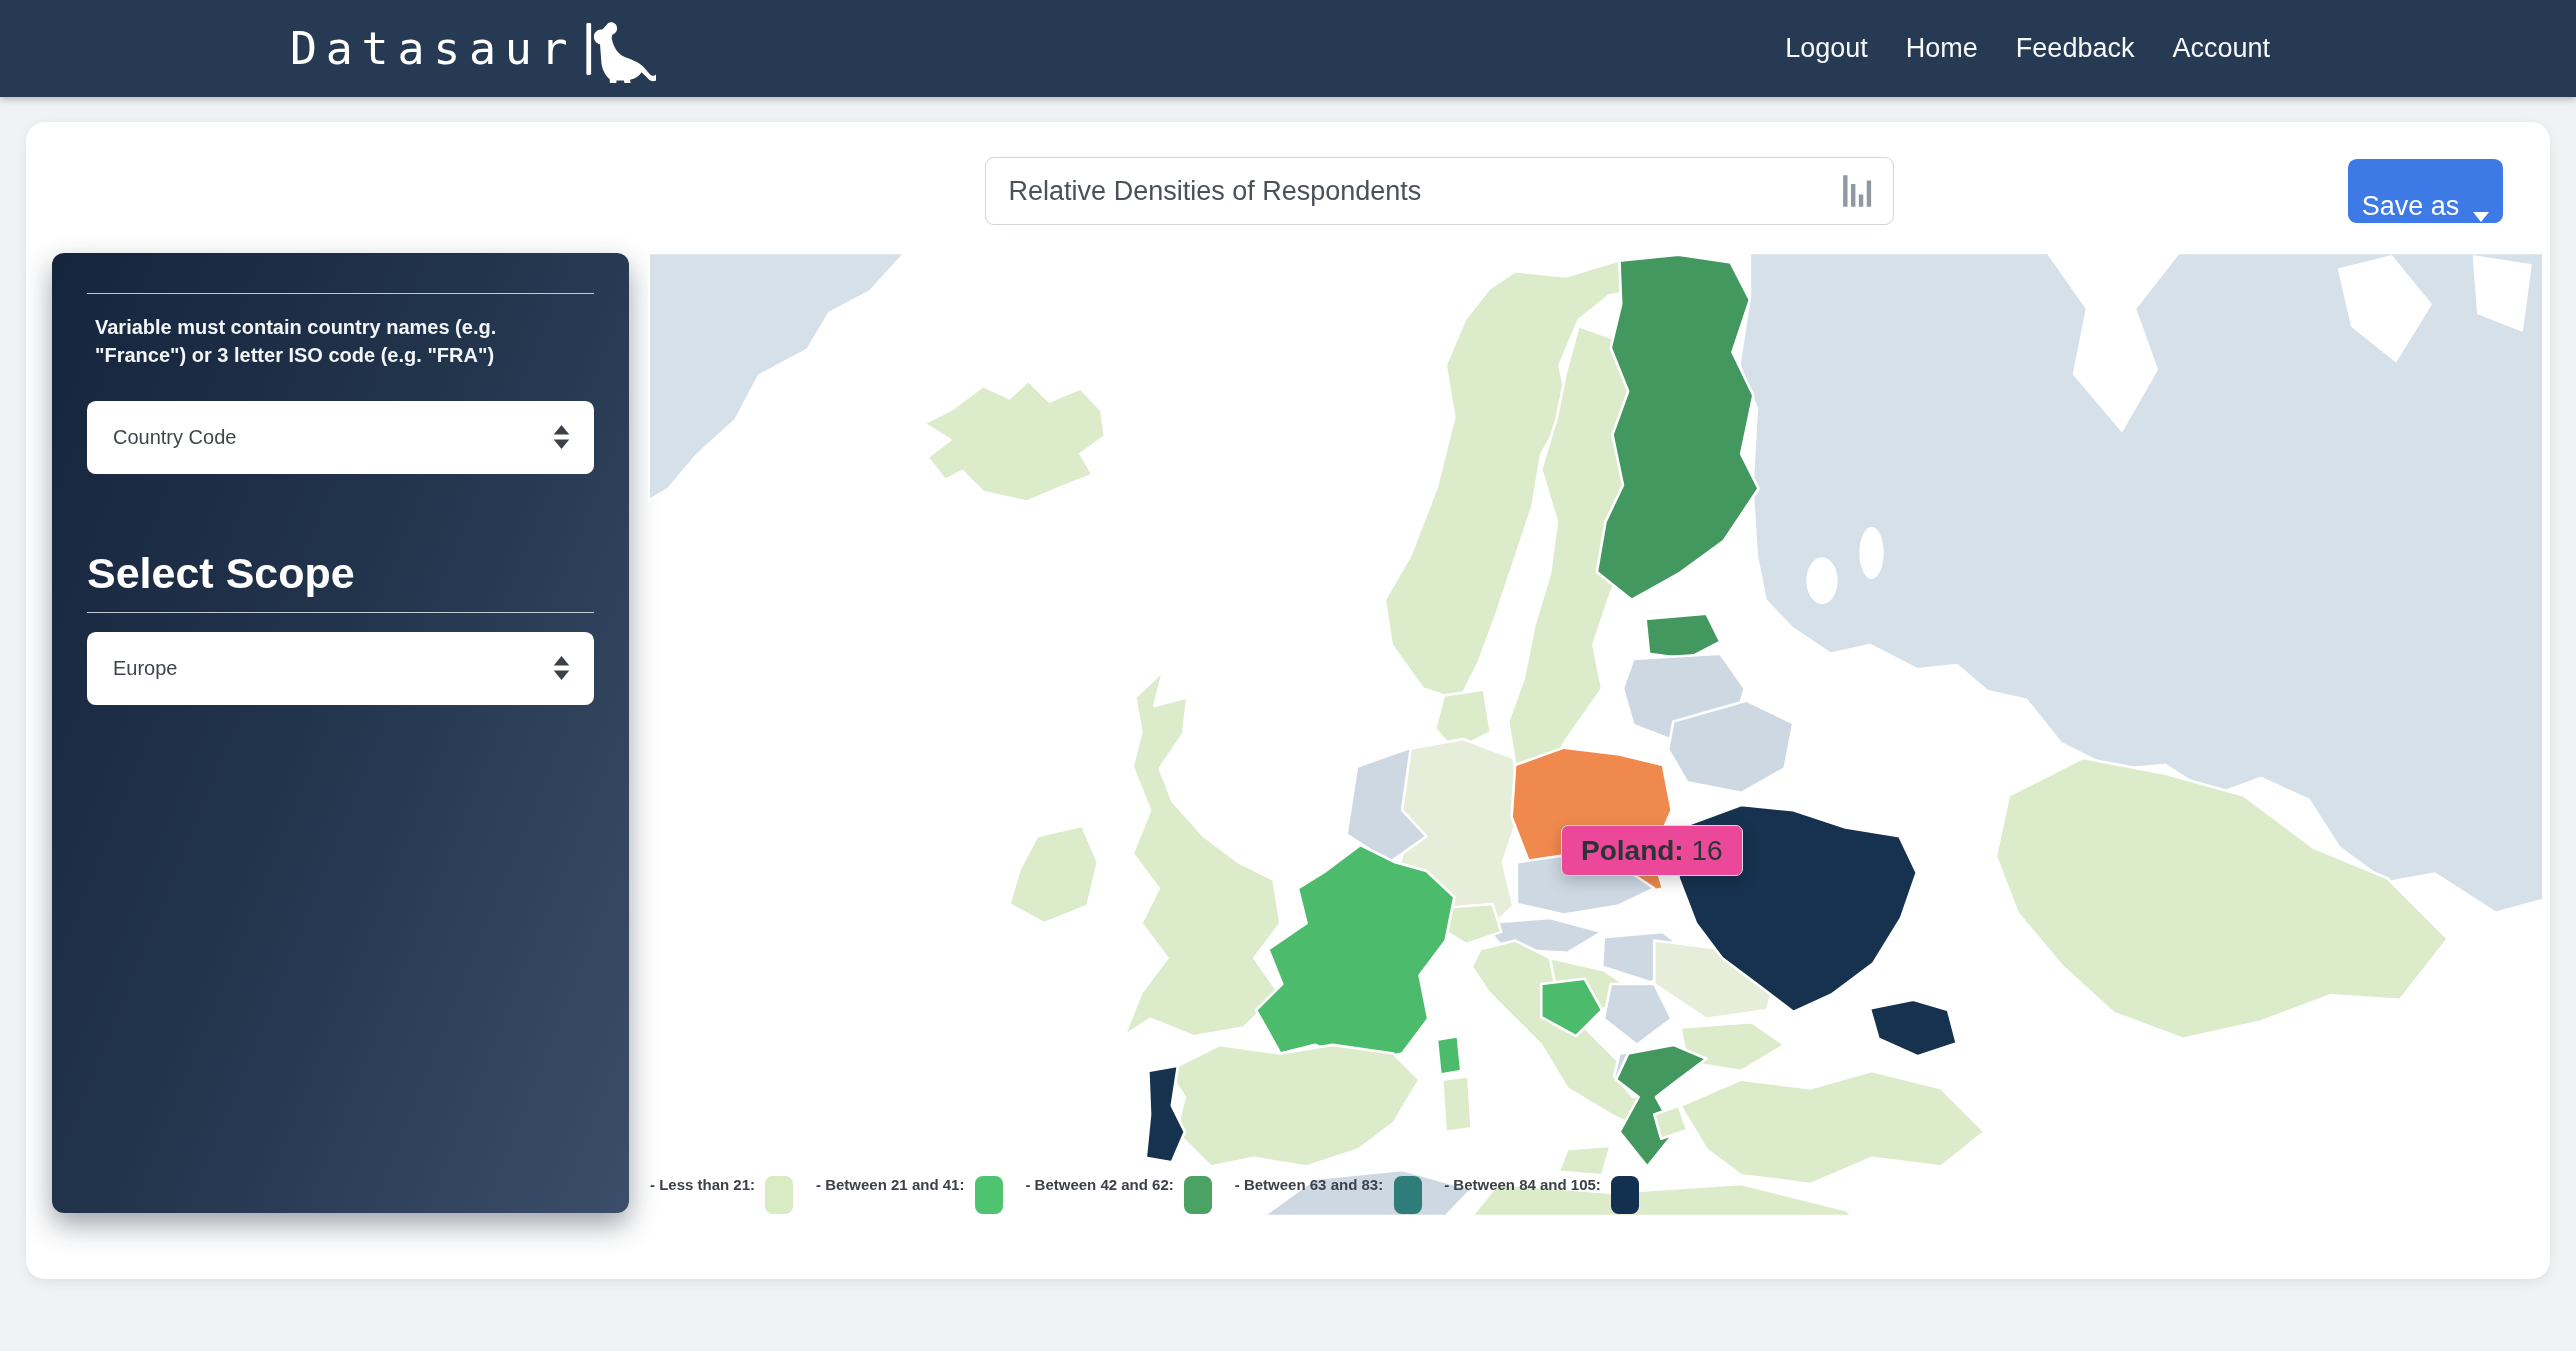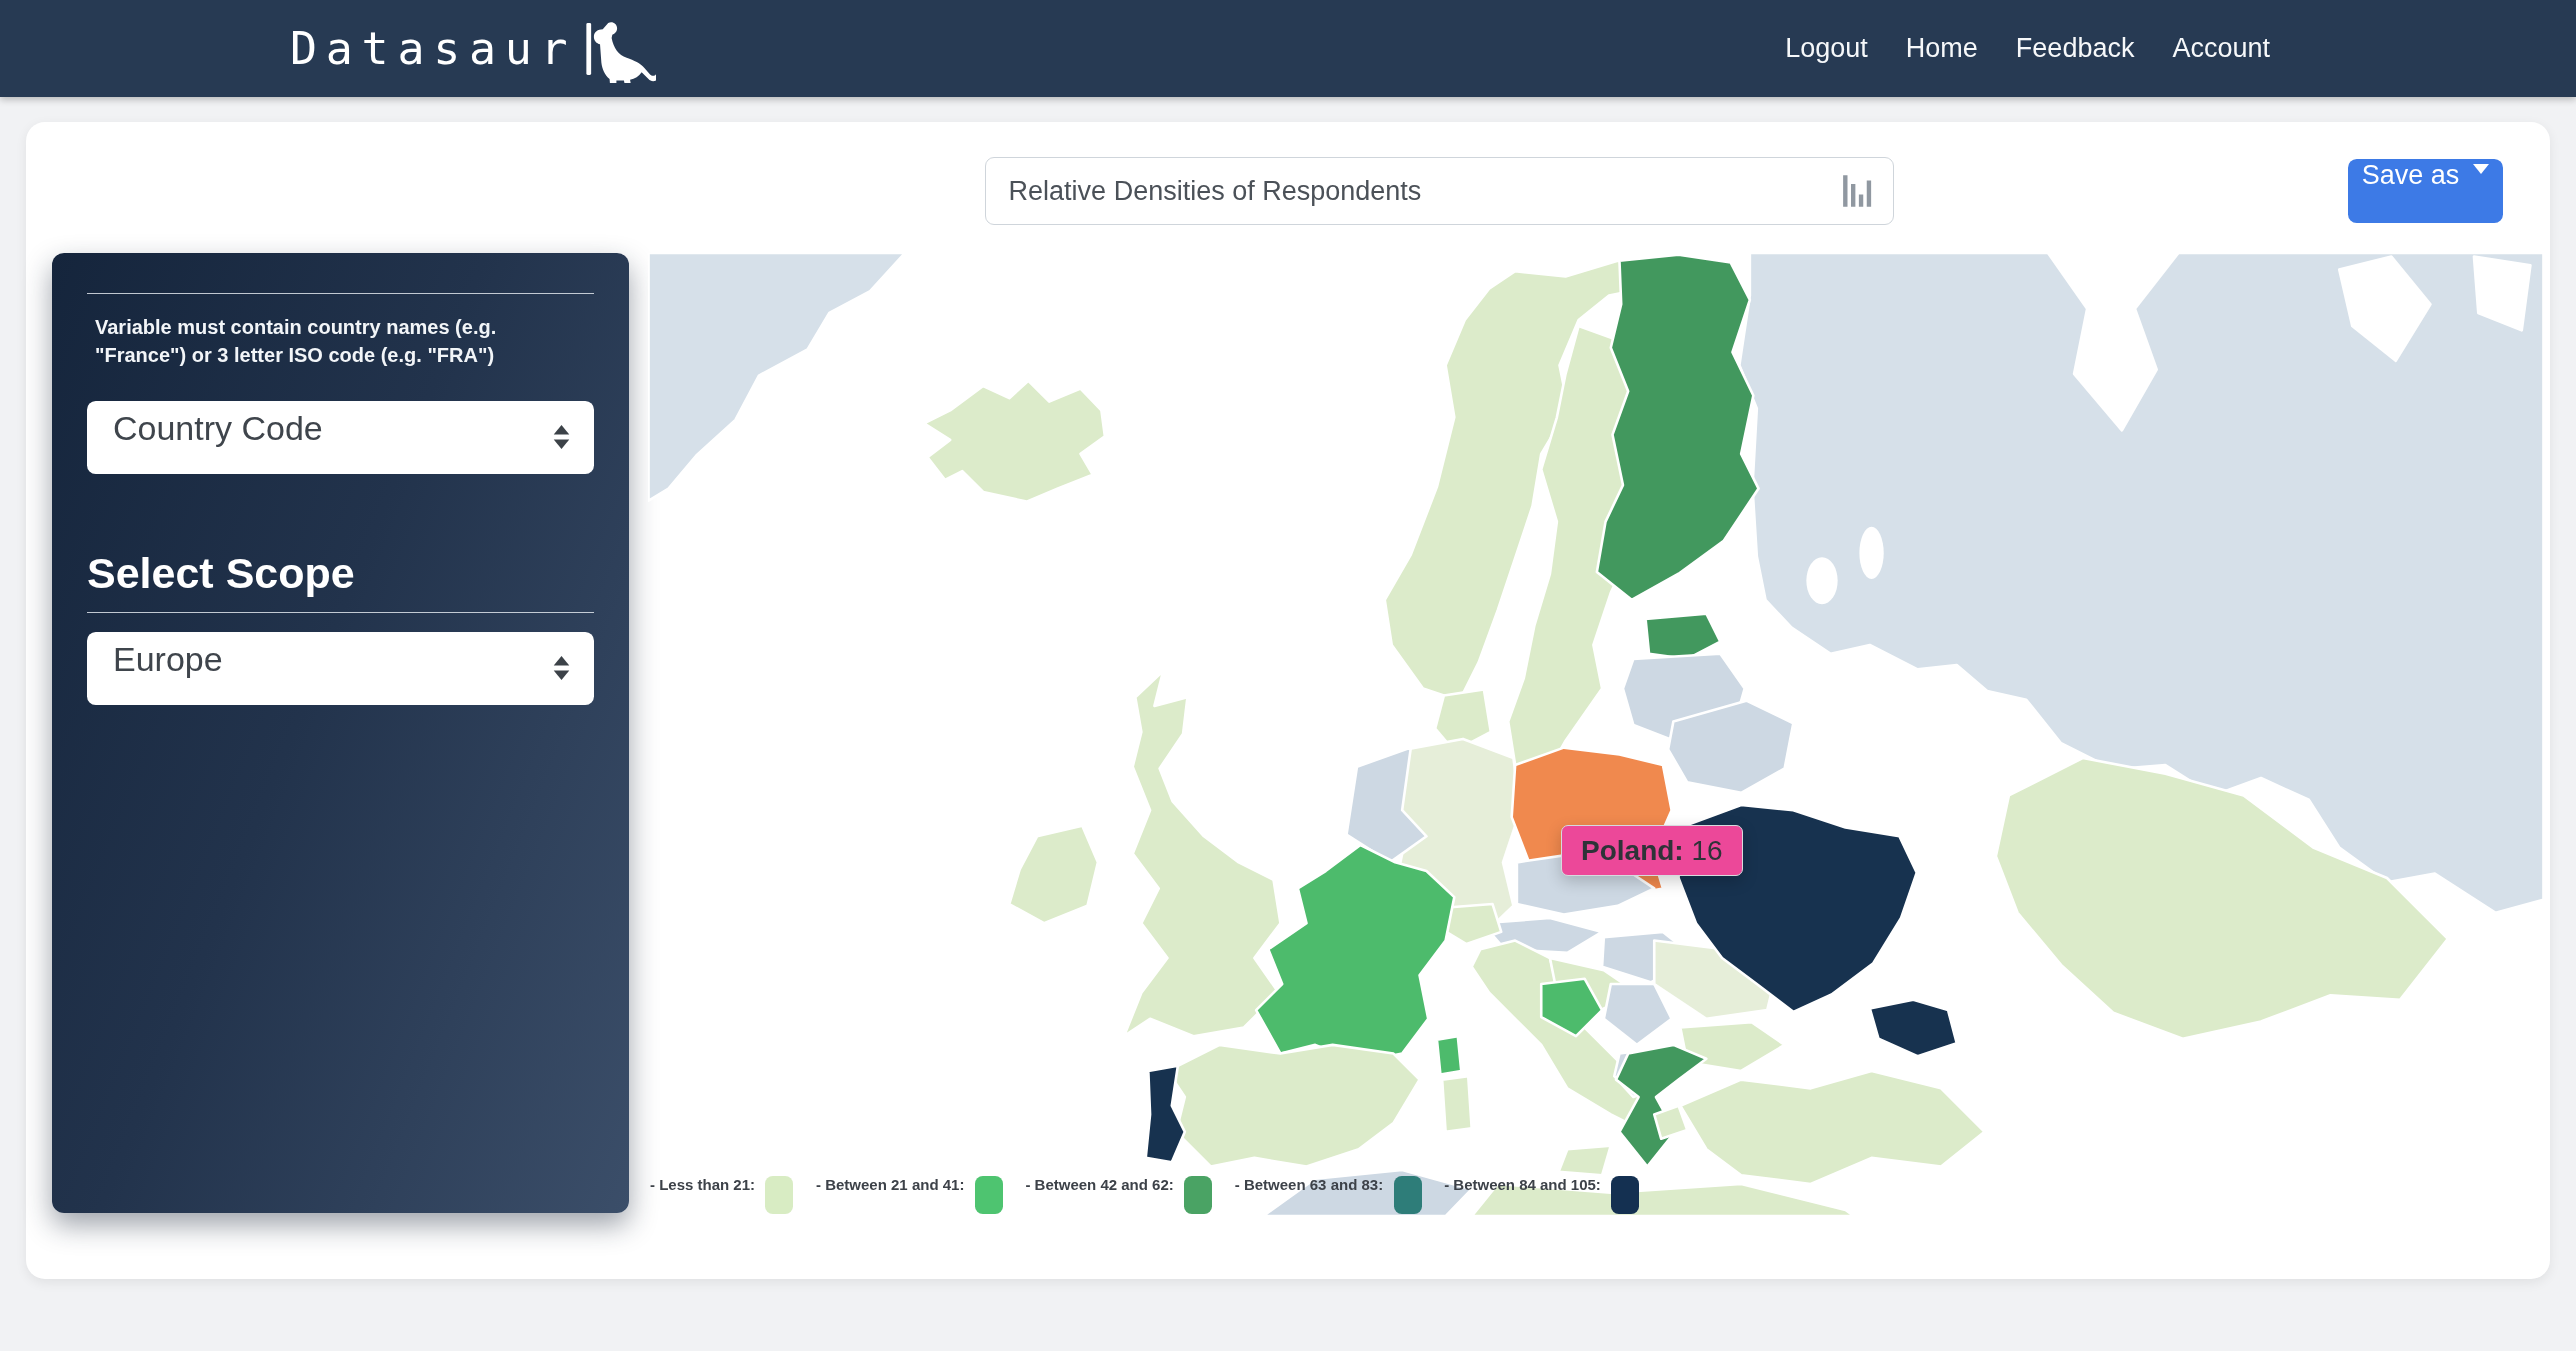--- a/index.html
+++ b/index.html
@@ -25,35 +25,35 @@
   
   .title-wrap { position:absolute; left:959px; top:35px; width:909px; height:68px; }
   .title-input { width:100%; height:100%; border:1.7px solid #cfd5db; border-radius:9px;
     font-size:27px; color:#4b5158; padding:0 87px 0 22.6px;
     font-family:"Liberation Sans", sans-serif; outline:none; background:#fff; }
   .title-bars { position:absolute; right:21px; top:50%; transform:translateY(-50%); }
 
   .save-btn { position:absolute; top:37px; right:47px; width:155px; height:64px;
     background:var(--accent,#3d7ae6); border:none; border-radius:8.7px; color:#fff;
     font-size:27px; font-family:"Liberation Sans", sans-serif; display:flex;
-    align-items:flex-start; justify-content:center; gap:14px; cursor:pointer; }
+    align-items:flex-end; justify-content:center; gap:14px; cursor:pointer; }
   .save-caret { width:0; height:0; border-left:8.7px solid transparent;
     border-right:8.7px solid transparent; border-top:10.4px solid #fff; margin-top:3.5px; }
 
   
   .panel { position:absolute; left:26px; top:131px; width:577px; height:960px;
     border-radius:12px; padding:26px 35px;
     background:linear-gradient(112deg,#15253c 0%, #22334c 45%, #3b4e69 100%);
     box-shadow:0 12px 28px rgba(25,35,55,.42); color:#fff; }
   .panel h2 { font-size:43px; font-weight:600; margin:12px 0 0; }
   .panel hr { border:0; border-top:1.7px solid rgba(235,240,245,.8); margin:14px 0 19px; }
   .help { font-size:20px; line-height:1.42; color:#f2f5f8; margin:0 8px 31px;font-weight:bold; }
   .scope-h { margin-top:75px !important; }
   .sel { height:73px; background:#fff; border-radius:8.7px; display:flex;
-    align-items:flex-start; padding:8px 26px; font-size:34px; color:#3f454c;
+    align-items:center; padding:0 26px; font-size:20px; color:#3f454c;
     position:relative; cursor:pointer; }
   .sel .caret { position:absolute; right:22.6px; top:50%; transform:translateY(-50%); }
 
   
   .map-wrap { position:absolute; left:622px; top:131px; width:1896px; height:964px; }
   .map-wrap svg { display:block; }
   .map-wrap path { stroke:#fff; stroke-width:3; stroke-linejoin:round; }
 
   .tooltip { position:absolute; left:1535px; top:703px; background:#ec4899;
     border:1.7px solid #d7dade; border-radius:7px; padding:8.7px 19px; font-size:28px;

